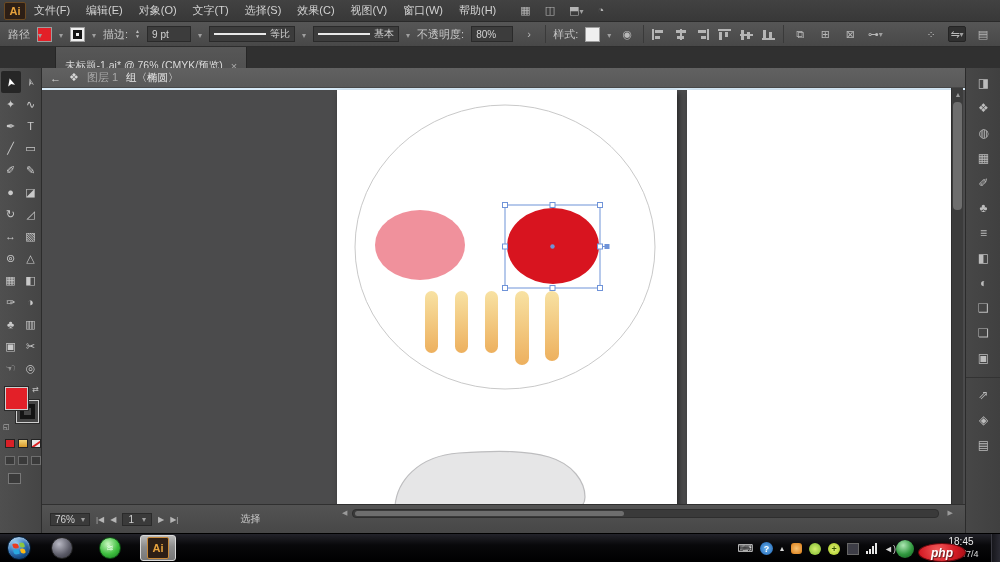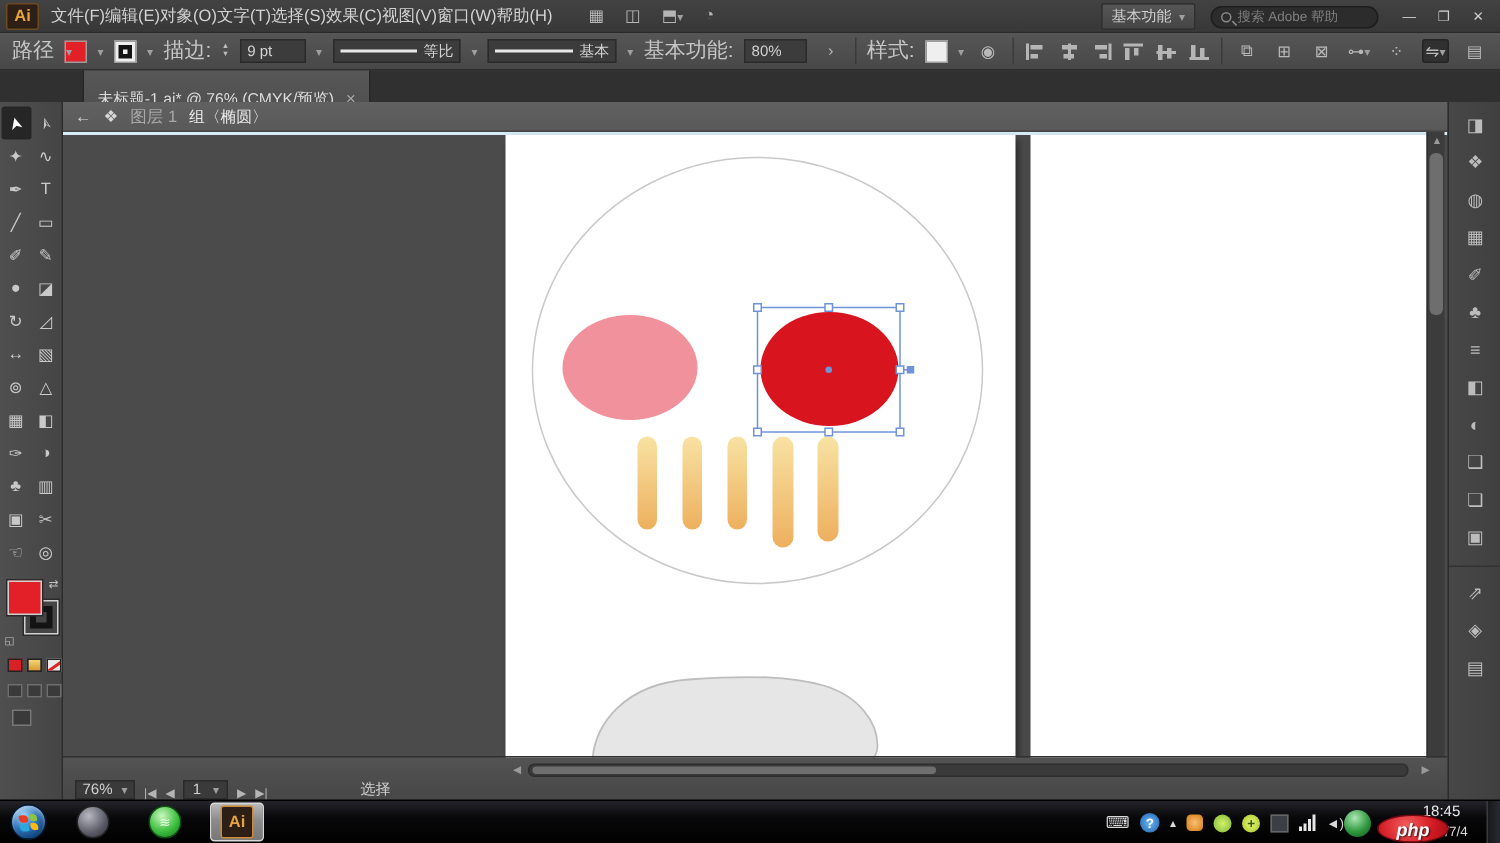--- a/index.html
+++ b/index.html
@@ -7,42 +7,42 @@
   body { font-family:"Liberation Sans","DejaVu Sans",sans-serif; font-size:11px; color:#c8c8c8; }
   #screen { position:relative; width:1000px; height:562px; background:#4b4b4c; }
 
   
   .menubar { position:absolute; left:0; top:0; width:1000px; height:22px;
     background:linear-gradient(#424242,#383838); border-bottom:1px solid #2a2a2a;
     display:flex; align-items:center; }
   .ai-logo { width:22px; height:18px; margin:0 8px 0 4px; background:#2d1f16;
     color:#e8a33d; font-weight:bold; font-size:11px; display:flex; align-items:center;
     justify-content:center; border:1px solid #6b4a23; border-radius:2px; }
-  .menus { display:flex; gap:0; }
+  .menus { display:flex; gap:16px; }
   .menu { color:#d2d2d2; font-size:11px; cursor:default; }
   .mb-icons { display:flex; gap:14px; margin-left:24px; color:#b5b5b5; font-size:11px; }
   .mb-right { position:absolute; right:4px; top:0; height:22px; display:flex; align-items:center; gap:10px; }
   .workspace-btn { background:linear-gradient(#565656,#454545); border:1px solid #303030;
     border-radius:2px; padding:1px 6px; font-size:10px; color:#cfcfcf; display:flex; gap:5px; align-items:center;}
   .caret::after { content:"▾"; font-size:8px; color:#9f9f9f; }
   .searchbox { width:112px; height:15px; background:#2c2c2c; border:1px solid #1d1d1d;
     border-radius:8px; display:flex; align-items:center; padding:0 6px; gap:4px; }
   .mag { width:7px; height:7px; border:1px solid #8a8a8a; border-radius:50%; position:relative; flex:0 0 auto;}
   .mag::after { content:""; position:absolute; left:6px; top:6px; width:4px; height:1px;
     background:#8a8a8a; transform:rotate(45deg); }
   .search-text { color:#7f7f7f; font-size:9px; white-space:nowrap; overflow:hidden; }
   .winbtns { display:flex; gap:2px; }
   .winbtn { width:21px; height:16px; display:flex; align-items:center; justify-content:center;
     color:#cfcfcf; font-size:9px; background:transparent; border:none; }
 
   
   .controlbar { position:absolute; left:0; top:22px; width:1000px; height:25px;
     background:linear-gradient(#565656,#484848); border-bottom:1px solid #2d2d2d;
     display:flex; align-items:center; gap:7px; padding:0 8px; }
-  .cb-label { color:#c6c6c6; font-size:14px; white-space:nowrap; }
+  .cb-label { color:#c6c6c6; font-size:11px; white-space:nowrap; }
   .swatch { width:15px; height:15px; border:1px solid #9d9d9d; }
   .swatch.fill { background:#e32028; }
   .swatch.stroke { background:#efefef; border:1px solid #9d9d9d; position:relative; }
   .swatch.stroke::after { content:""; position:absolute; inset:2px; border:3px solid #141414; }
   .stepper { display:flex; flex-direction:column; font-size:5px; color:#bdbdbd; line-height:5px; }
   .combo { background:#3c3c3c; border:1px solid #2a2a2a; height:16px; display:flex;
     align-items:center; padding:0 4px; gap:4px; font-size:10px; color:#d2d2d2; }
   .line-combo { width:86px; }
   .line-combo .ln { flex:1; height:2px; background:#e8e8e8; }
   .cb-sep { width:1px; height:18px; background:#3a3a3a; }
@@ -103,21 +103,21 @@
   #ab2 { left:645px; top:2px; width:268px; height:422px; }
   .vscroll { position:absolute; right:2px; top:0; width:12px; height:428px; background:#3c3c3c;
     border-left:1px solid #2e2e2e; }
   .vthumb { position:absolute; left:1px; top:14px; width:9px; height:108px; background:#6e6e6e; border-radius:4px; }
   .varrow { position:absolute; left:0; width:12px; height:12px; color:#9a9a9a; font-size:7px;
     display:flex; align-items:center; justify-content:center; }
 
   
   .statusbar { position:absolute; left:42px; top:504px; width:923px; height:29px;
     background:linear-gradient(#535353,#474747); border-top:1px solid #303030;
-    display:flex; align-items:flex-end; gap:6px; padding:0 8px; font-size:10px; }
+    display:flex; align-items:center; gap:6px; padding:0 8px; font-size:10px; }
   .zoombox { background:#3a3a3a; border:1px solid #2a2a2a; height:13px; display:flex;
     align-items:center; gap:6px; padding:0 4px; color:#d0d0d0; }
   .navbtn { color:#b5b5b5; font-size:8px; }
   .abbox { background:#3a3a3a; border:1px solid #2a2a2a; height:13px; display:flex;
     align-items:center; gap:8px; padding:0 5px; color:#d0d0d0; }
   .tool-status { margin-left:56px; color:#cdcdcd; }
   .hscroll { position:absolute; left:310px; right:26px; top:4px; height:9px; background:#3a3a3a;
     border-radius:4px; border:1px solid #2e2e2e; }
   .hthumb { position:absolute; left:2px; top:1px; width:46%; height:5px; background:#6e6e6e; border-radius:3px; }
   .hs-arrow { position:absolute; top:4px; color:#9a9a9a; font-size:7px; }
@@ -194,32 +194,20 @@
       <span class="menu">视图(V)</span>
       <span class="menu">窗口(W)</span>
       <span class="menu">帮助(H)</span>
     </nav>
     <div class="mb-icons">
       <span>▦</span>
       <span>◫</span>
       <span class="caret">⬒</span>
       <span>◔</span>
     </div>
-    <div class="mb-right">
-      <span class="workspace-btn caret">基本功能</span>
-      <div class="searchbox">
-        <span class="mag"></span>
-        <span class="search-text">搜索 Adobe 帮助</span>
-      </div>
-      <div class="winbtns">
-        <button class="winbtn">—</button>
-        <button class="winbtn">❐</button>
-        <button class="winbtn">✕</button>
-      </div>
-    </div>
   </div>
 
   <div class="controlbar">
     <span class="cb-label">路径</span>
     <span class="swatch fill caret"></span>
     <span class="caret"></span>
     <span class="swatch stroke"></span>
     <span class="caret"></span>
     <span class="cb-label">描边:</span>
     <span class="stepper">▲<br>▼</span>
@@ -228,21 +216,21 @@
     <span class="combo line-combo">
         <span class="ln"></span>
         <span>等比</span>
       </span>
     <span class="caret"></span>
     <span class="combo line-combo">
         <span class="ln"></span>
         <span>基本</span>
       </span>
     <span class="caret"></span>
-    <span class="cb-label">基本功能:</span>
+    <span class="cb-label">不透明度:</span>
     <span class="combo" style="width:42px">80%</span>
     <span class="cb-icon">›</span>
     <span class="cb-sep"></span>
     <span class="cb-label">样式:</span>
     <span class="swatch" style="background:#efefef"></span>
     <span class="caret"></span>
     <span class="cb-icon">◉</span>
     <span class="cb-sep"></span>
     <span class="align-ic">
         <i style="left:1px;top:1px;width:2px;height:11px"></i>

